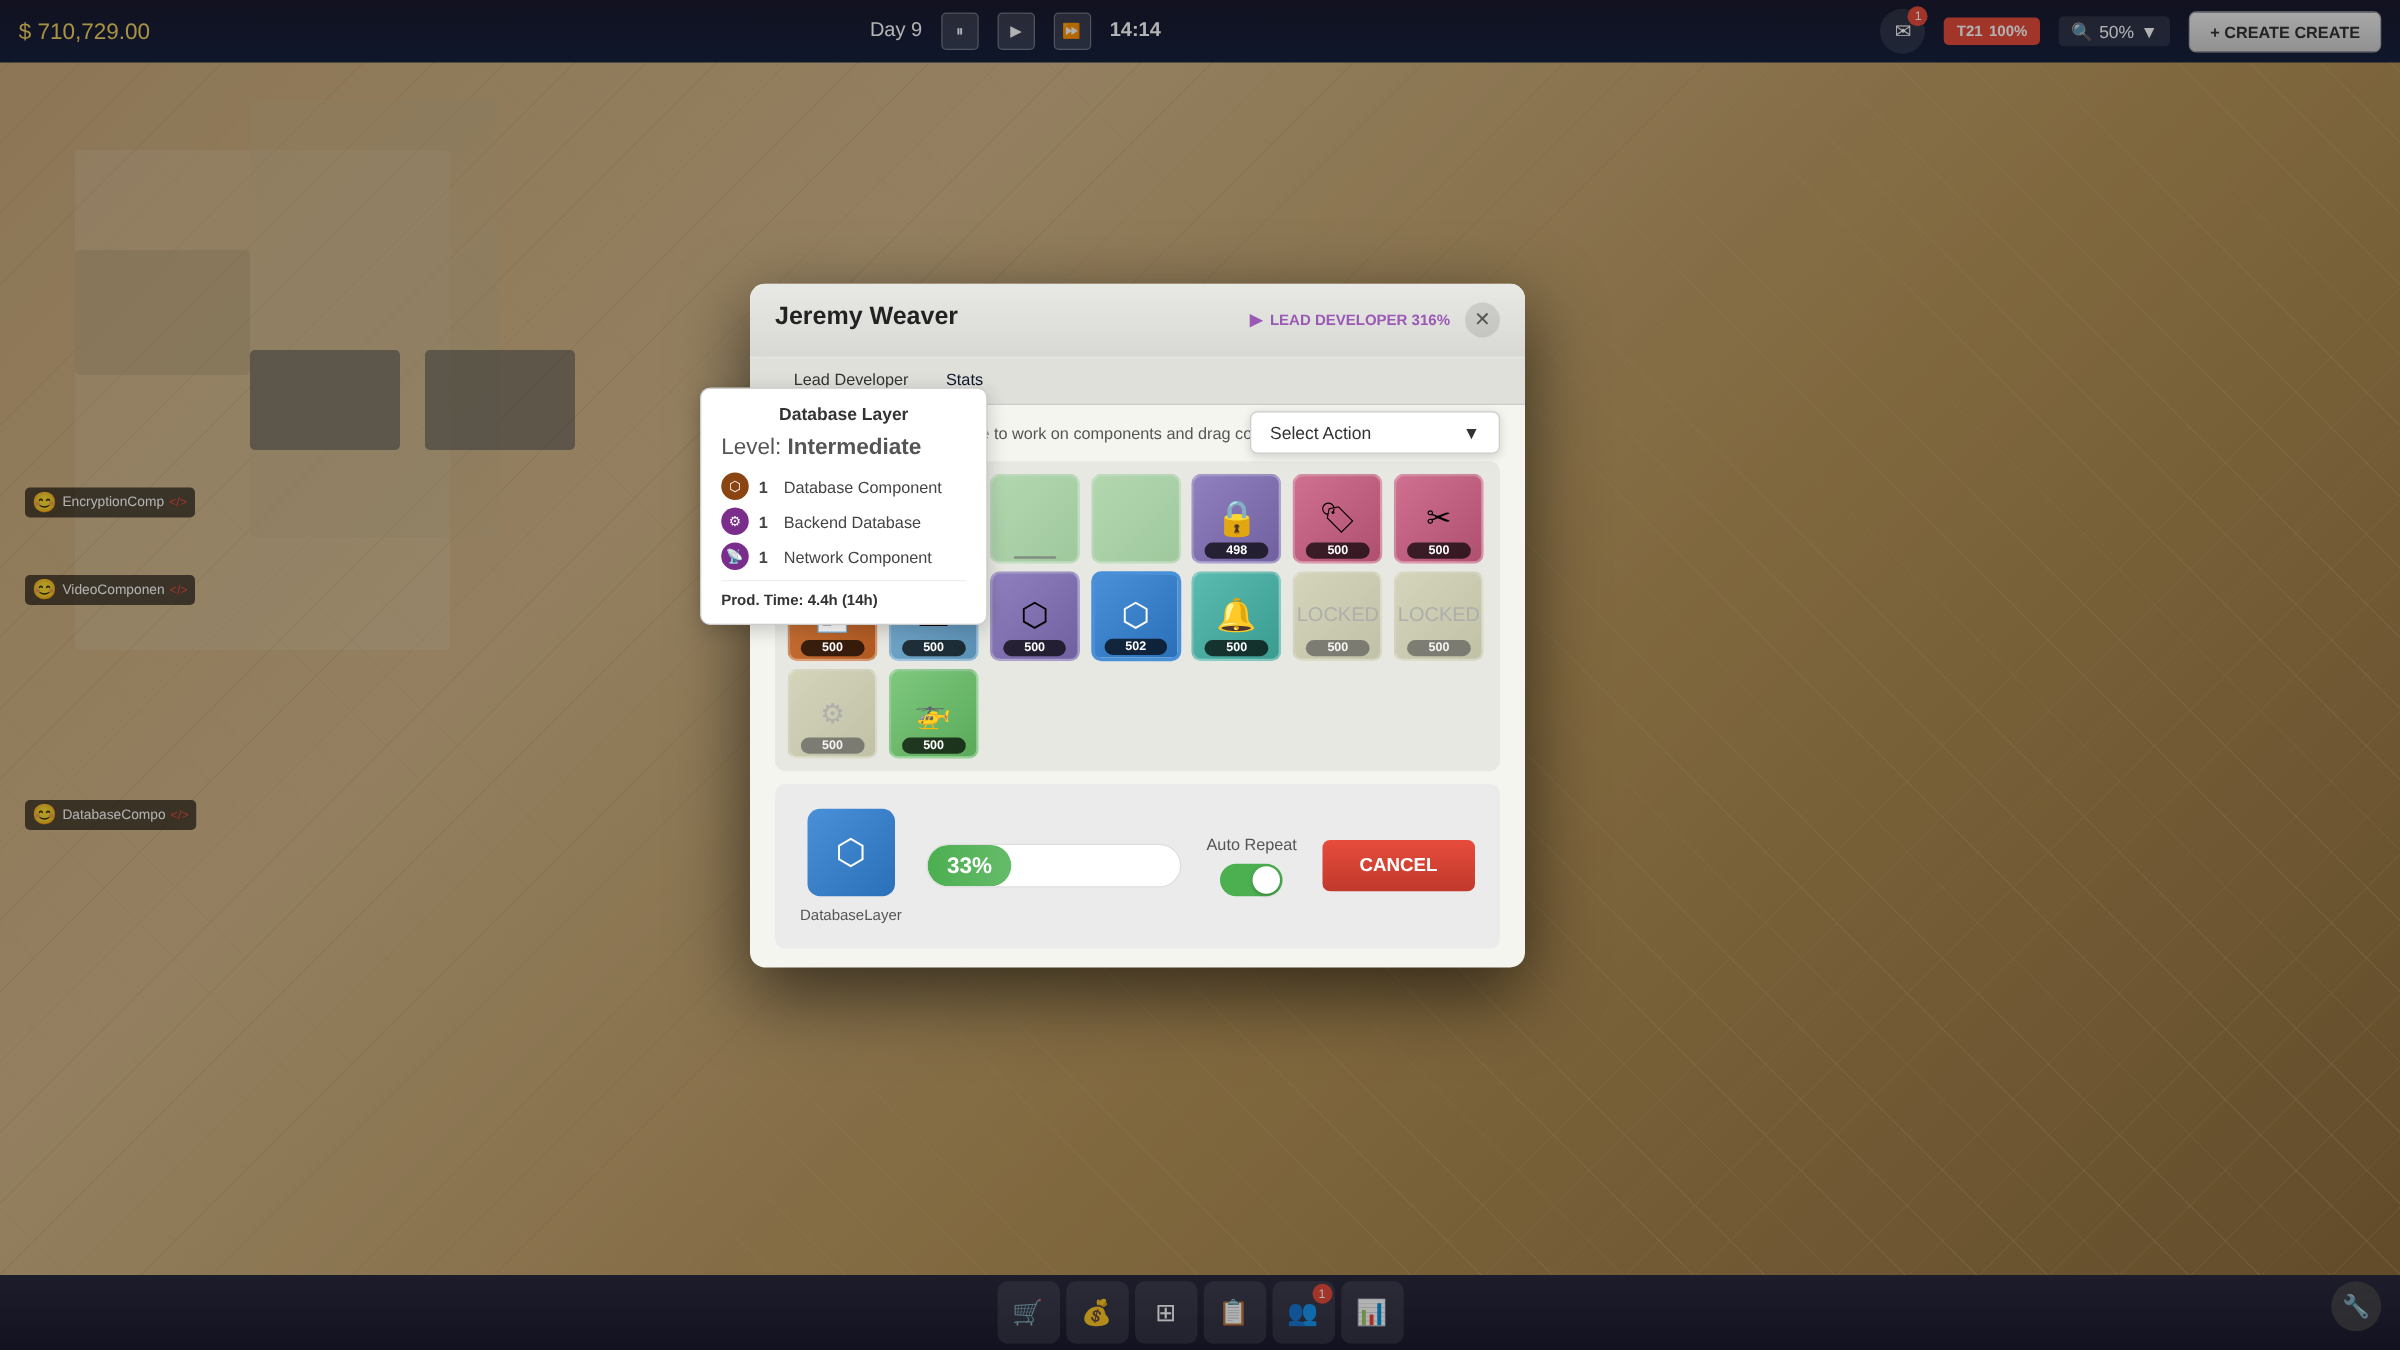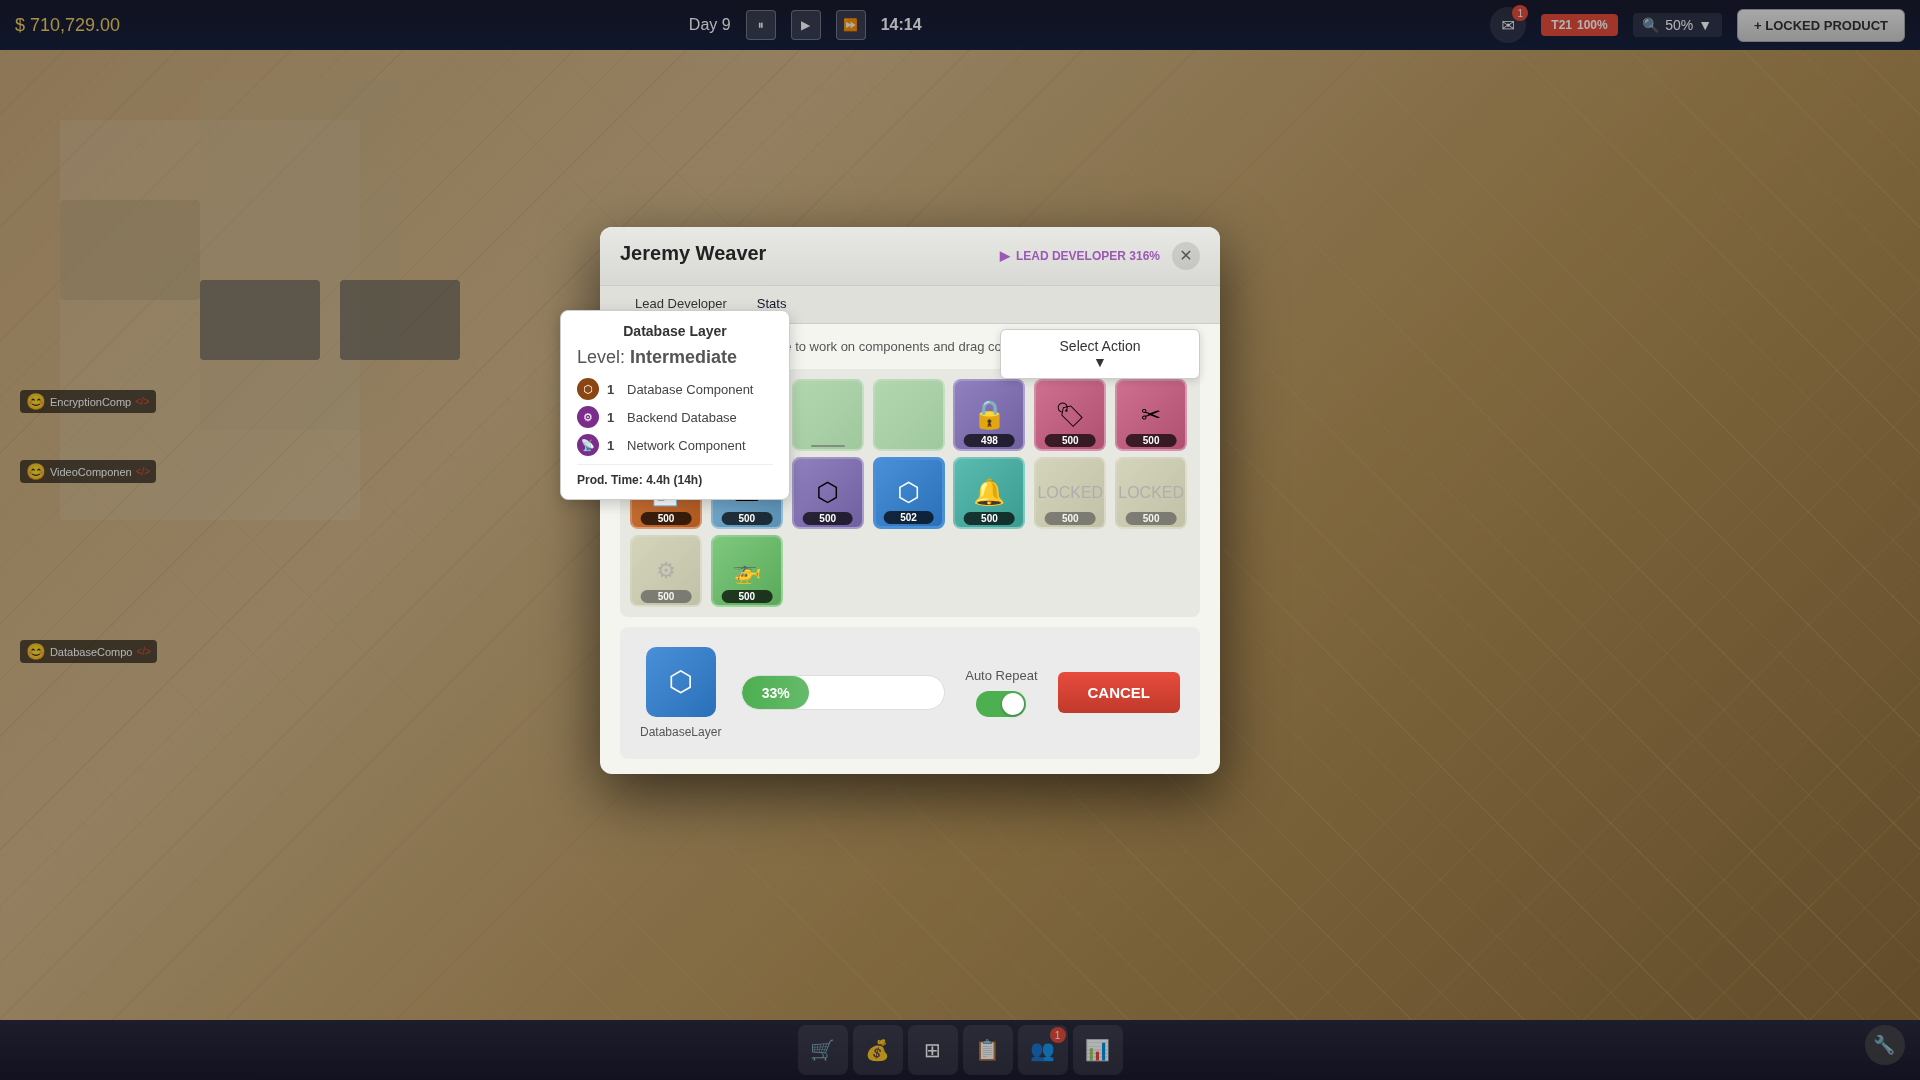--- a/index.html
+++ b/index.html
@@ -382,21 +382,21 @@
       height: 100%;
       background: linear-gradient(90deg, #4caf50, #66bb6a);
       border-radius: 20px;
       display: flex;
       align-items: center;
       justify-content: center;
     }
 
     .progress-text {
       color: white;
-      font-size: 14px;
+      font-size: 18px;
       font-weight: bold;
     }
 
     .auto-repeat-section {
       display: flex;
       flex-direction: column;
       align-items: center;
       gap: 8px;
     }
 
@@ -570,21 +570,21 @@
     <div class="stress-indicator">
       <span>T21</span>
       <span>100%</span>
     </div>
     <div class="zoom-control">
       <span>🔍</span>
       <span>50%</span>
       <span>▼</span>
     </div>
     <div class="create-product-btn">
-      <span>+ LOCKED PRODUCT</span>
+      <span>+ CREATE CREATE</span>
     </div>
   </div>
 </div>
 
 <div class="modal-overlay">
   <div class="modal" style="margin-top: -80px; margin-left: -100px;">
 
     <div class="modal-header">
       <span class="modal-title">Jeremy Weaver</span>
       <div style="display:flex; align-items:center; gap:12px;">
@@ -598,21 +598,21 @@
       </div>
     </div>
 
     <div class="modal-tabs">
       <div class="modal-tab active">Lead Developer</div>
       <div class="modal-tab">Stats</div>
       <div style="flex:1;"></div>
 
     </div>
 
-    <div style="position:absolute; top:102px; right:20px; background:white; border:1px solid #ccc; border-radius:6px; padding:8px 15px; display:flex; align-items:center; justify-content:space-between; width:200px; cursor:pointer; font-size:14px; color:#333; box-shadow:0 2px 8px rgba(0,0,0,0.15); z-index:10;flex-direction:column;">
+    <div style="position:absolute; top:102px; right:20px; background:white; border:1px solid #ccc; border-radius:6px; padding:8px 15px; display:flex; align-items:center; justify-content:space-between; width:200px; cursor:pointer; font-size:14px; color:#333; box-shadow:0 2px 8px rgba(0,0,0,0.15); z-index:10;">
       <span>Select Action</span>
       <span>▼</span>
     </div>
 
     <div class="modal-content">
       <p class="modal-description">You can assign this employee to work on components and drag components into it.</p>
 
       <div class="components-grid">
 
         <div class="component-item comp-green">

